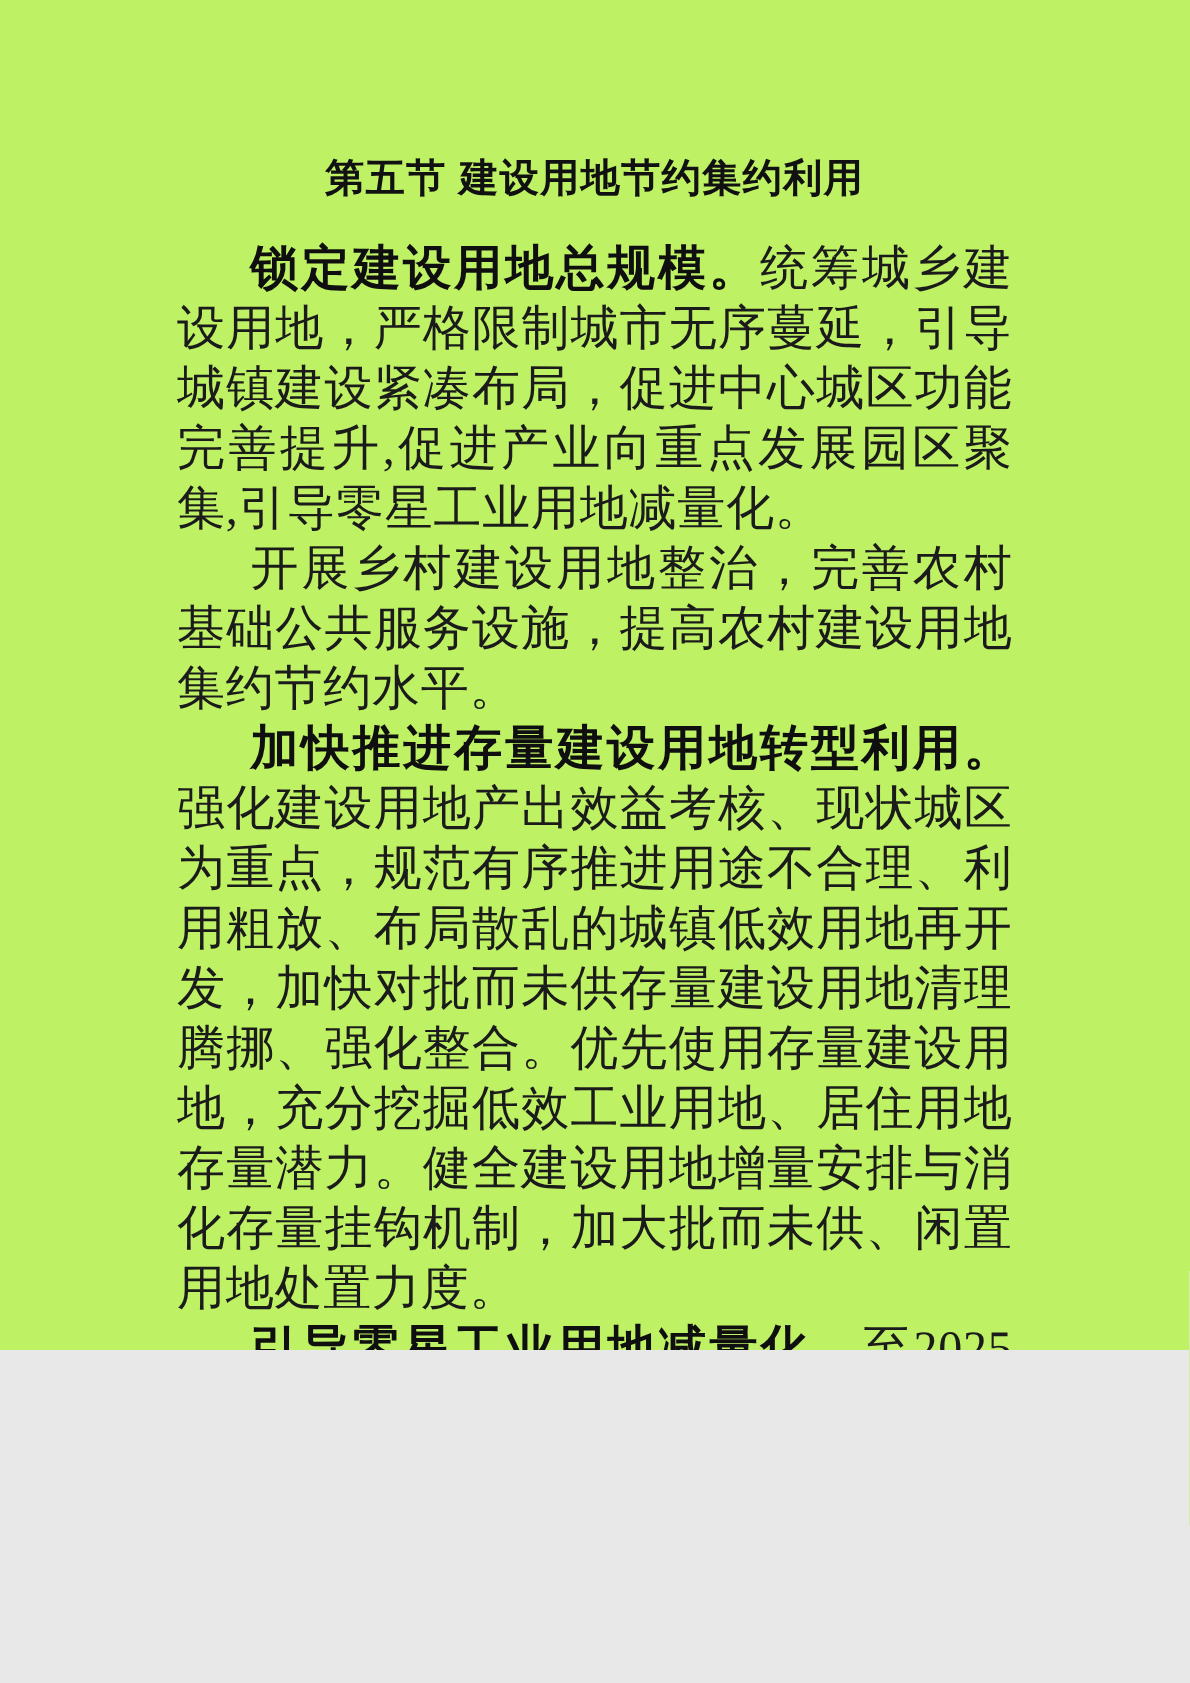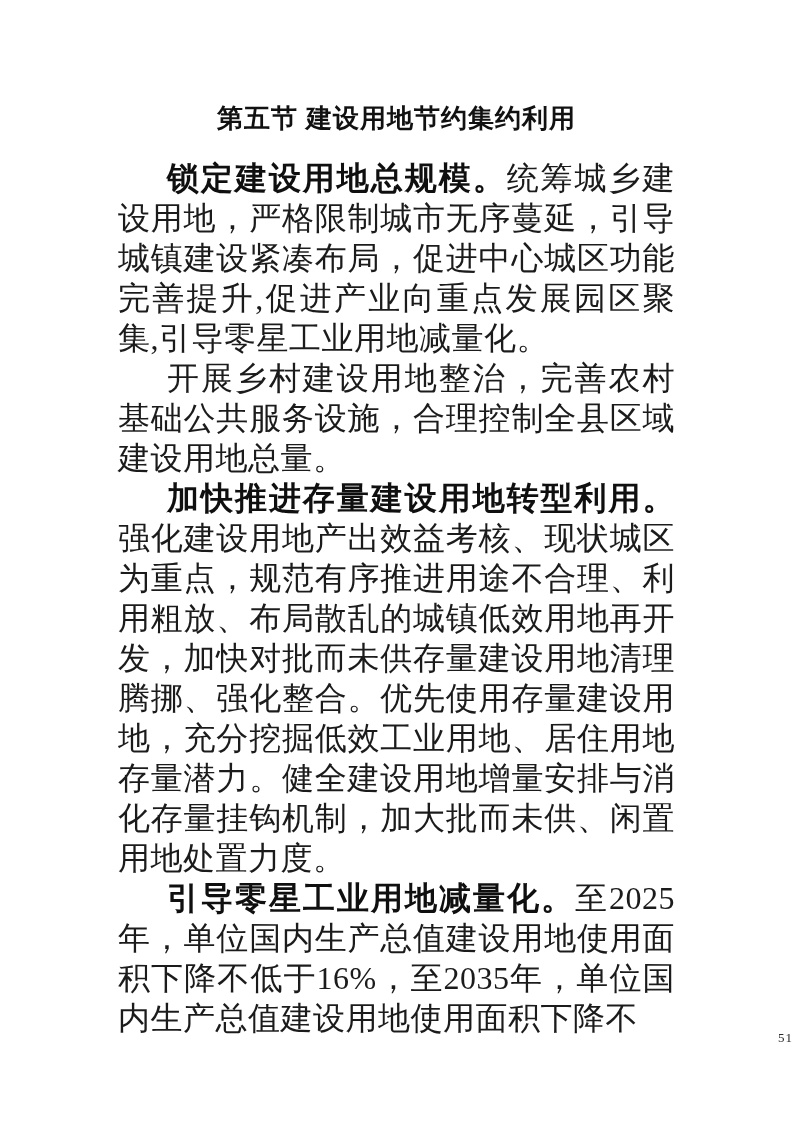--- a/index.html
+++ b/index.html
@@ -3,23 +3,23 @@
 <meta charset="utf-8">
 <style>
   html, body {
     margin: 0;
     padding: 0;
     background: #e8e8e8;
   }
   .page {
     position: relative;
     width: 793px;
-    height: 1122px;
+    height: 900px;
     margin: 0 auto;
-    background: #ffffff;
+    background: #bef264;
     overflow: hidden;
     color: #1b1b1b;
     font-family: "Liberation Serif", "DejaVu Serif", serif;
   }
   .content {
     position: absolute;
     left: 118px;
     top: 98px;
     width: 557px;
   }
@@ -61,21 +61,21 @@
 </head>
 <body>
 
 <div class="page">
   <div class="content">
 
     <h1 class="doc-title">第五节 建设用地节约集约利用</h1>
 
     <p class="para"><b class="lead">锁定建设用地总规模。</b><span>统筹城乡建设用地，严格限制城市无序蔓延，引导城镇建设紧凑布局，促进中心城区功能完善提升,促进产业向重点发展园区聚集,引导零星工业用地减量化。</span></p>
 
-    <p class="para"><b class="lead"></b><span>开展乡村建设用地整治，完善农村基础公共服务设施，合理控制全县区域建设用地总量。</span></p>
+    <p class="para"><b class="lead"></b><span>开展乡村建设用地整治，完善农村基础公共服务设施，提高农村建设用地集约节约水平。</span></p>
 
 
 
     <p class="para"><b class="lead">加快推进存量建设用地转型利用。</b><span>强化建设用地产出效益考核、现状城区为重点，规范有序推进用途不合理、利用粗放、布局散乱的城镇低效用地再开发，加快对批而未供存量建设用地清理腾挪、强化整合。优先使用存量建设用地，充分挖掘低效工业用地、居住用地存量潜力。健全建设用地增量安排与消化存量挂钩机制，加大批而未供、闲置用地处置力度。</span></p>
 
     <p class="para"><b class="lead">引导零星工业用地减量化。</b><span>至2025年，单位国内生产总值建设用地使用面积下降不低于16%，至2035年，单位国内生产总值建设用地使用面积下降不</span></p>
 
   </div>
 
   <div class="page-num">51</div>

